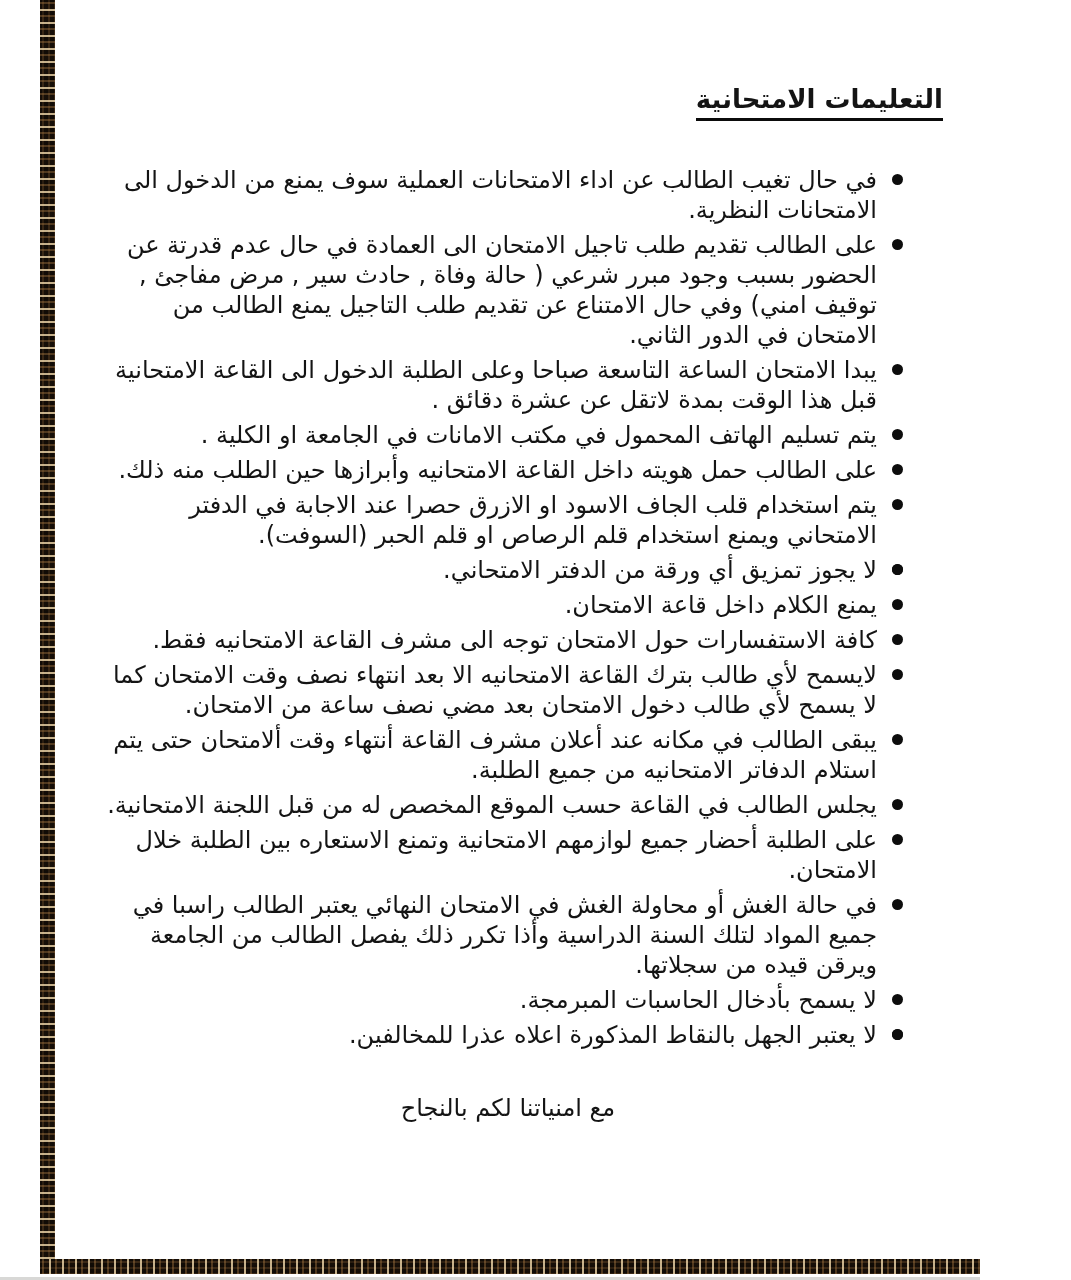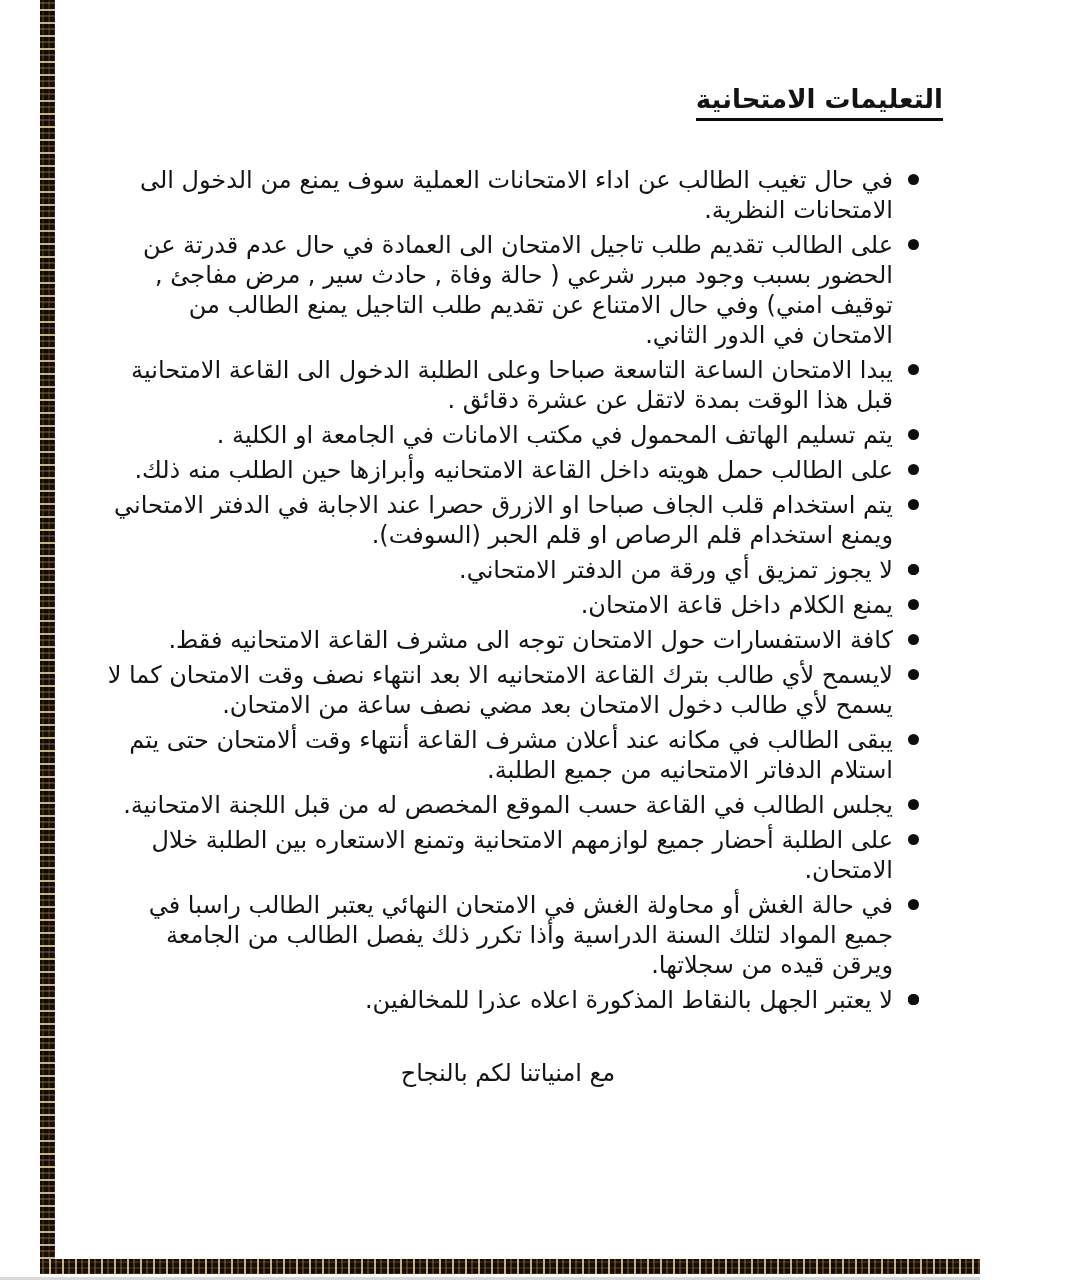--- a/index.html
+++ b/index.html
@@ -67,21 +67,21 @@
     list-style:none;
     margin:44px 124px 0 0;
     padding:0;
     width:788px;
     font-size:24px;
     line-height:30px;
     text-align:right;
   }
   ul.instructions li{
     position:relative;
-    margin:0 0 5px 0;
+    margin:0 16px 5px 0;
   }
   .dot{
     position:absolute;
     right:-26px;top:9px;
     width:11px;height:11px;
     border-radius:50%;
     background:#0d0d0d;
   }
   .closing{
     margin:44px 56px 0 0;
@@ -104,31 +104,31 @@
     <div class="title-row">
       <span class="doc-title">التعليمات الامتحانية</span>
     </div>
 
     <ul class="instructions">
         <li><span class="dot"></span><span>في حال تغيب الطالب عن اداء الامتحانات العملية سوف يمنع من الدخول الى الامتحانات النظرية.</span></li>
         <li><span class="dot"></span><span>على الطالب تقديم طلب تاجيل الامتحان الى العمادة في حال عدم قدرتة عن الحضور بسبب وجود مبرر شرعي ( حالة وفاة , حادث سير , مرض مفاجئ , توقيف امني) وفي حال الامتناع عن تقديم طلب التاجيل يمنع الطالب من الامتحان في الدور الثاني.</span></li>
         <li><span class="dot"></span><span>يبدا الامتحان الساعة التاسعة صباحا وعلى الطلبة الدخول الى القاعة الامتحانية قبل هذا الوقت بمدة لاتقل عن عشرة دقائق .</span></li>
         <li><span class="dot"></span><span>يتم تسليم الهاتف المحمول في مكتب الامانات في الجامعة او الكلية .</span></li>
         <li><span class="dot"></span><span>على الطالب حمل هويته داخل القاعة الامتحانيه وأبرازها حين الطلب منه ذلك.</span></li>
-        <li><span class="dot"></span><span>يتم استخدام قلب الجاف صباحا او الازرق حصرا عند الاجابة في الدفتر الامتحاني ويمنع استخدام قلم الرصاص او قلم الحبر (السوفت).</span></li>
+        <li><span class="dot"></span><span>يتم استخدام قلب الجاف الاسود او الازرق حصرا عند الاجابة في الدفتر الامتحاني ويمنع استخدام قلم الرصاص او قلم الحبر (السوفت).</span></li>
         <li><span class="dot"></span></li>
         <li><span class="dot"></span><span>لا يجوز تمزيق أي ورقة من الدفتر الامتحاني.</span></li>
         <li><span class="dot"></span><span>يمنع الكلام داخل قاعة الامتحان.</span></li>
         <li><span class="dot"></span><span>كافة الاستفسارات حول الامتحان توجه الى مشرف القاعة الامتحانيه فقط.</span></li>
         <li><span class="dot"></span><span>لايسمح لأي طالب بترك القاعة الامتحانيه الا بعد انتهاء نصف وقت الامتحان كما لا يسمح لأي طالب دخول الامتحان بعد مضي نصف ساعة من الامتحان.</span></li>
         <li><span class="dot"></span><span>يبقى الطالب في مكانه عند أعلان مشرف القاعة أنتهاء وقت ألامتحان حتى يتم استلام الدفاتر الامتحانيه من جميع الطلبة.</span></li>
         <li><span class="dot"></span><span>يجلس الطالب في القاعة حسب الموقع المخصص له من قبل اللجنة الامتحانية.</span></li>
         <li><span class="dot"></span><span>على الطلبة أحضار جميع لوازمهم الامتحانية وتمنع الاستعاره بين الطلبة خلال الامتحان.</span></li>
         <li><span class="dot"></span><span>في حالة الغش أو محاولة الغش في الامتحان النهائي يعتبر الطالب راسبا في جميع المواد لتلك السنة الدراسية وأذا تكرر ذلك يفصل الطالب من الجامعة ويرقن قيده من سجلاتها.</span></li>
-        <li><span class="dot"></span></li>
+        <li><span class="dot"></span><span>لا يسمح بأدخال الحاسبات المبرمجة.</span></li>
         <li><span class="dot"></span></li>
         <li><span class="dot"></span><span>لا يعتبر الجهل بالنقاط المذكورة اعلاه عذرا للمخالفين.</span></li>
       </ul>
 
     <div class="closing">مع امنياتنا لكم بالنجاح</div>
 
   </div>
 </div>
 
 </body></html>

